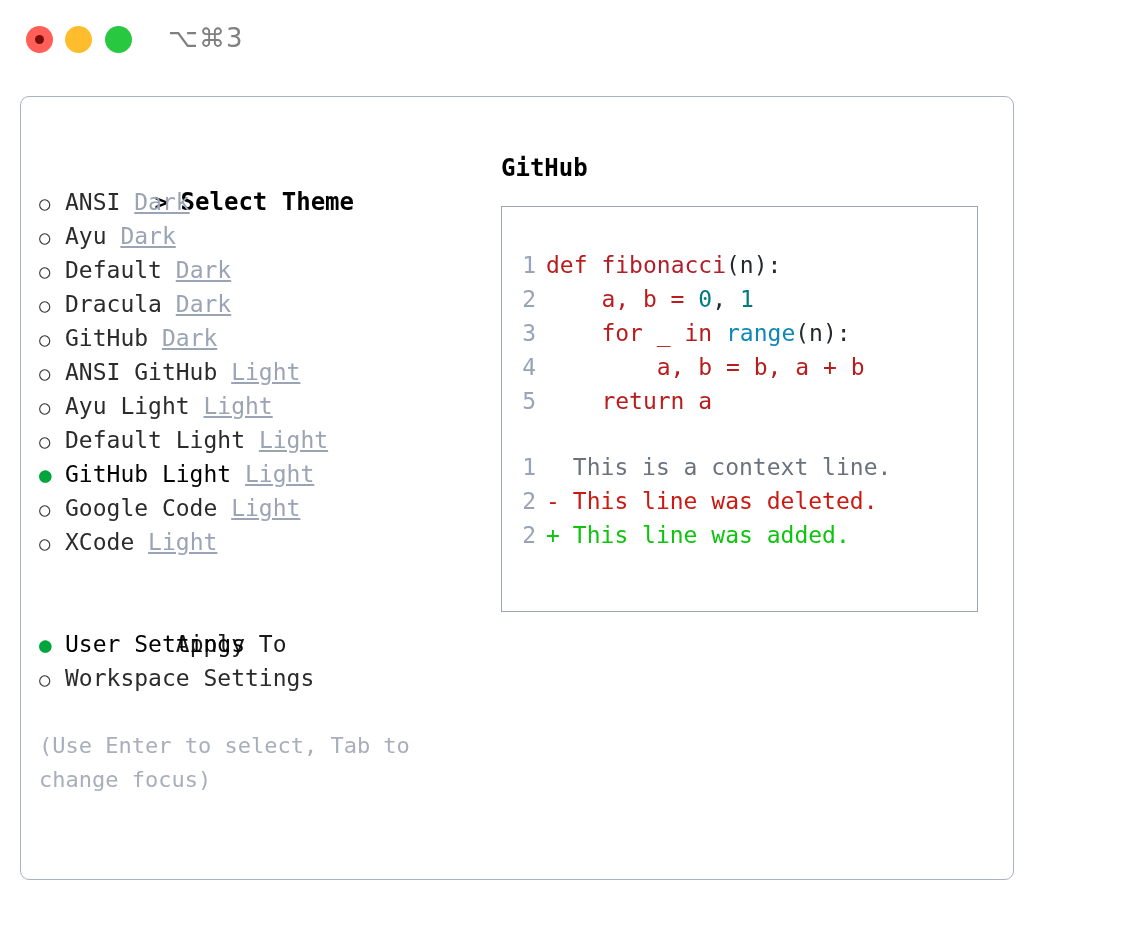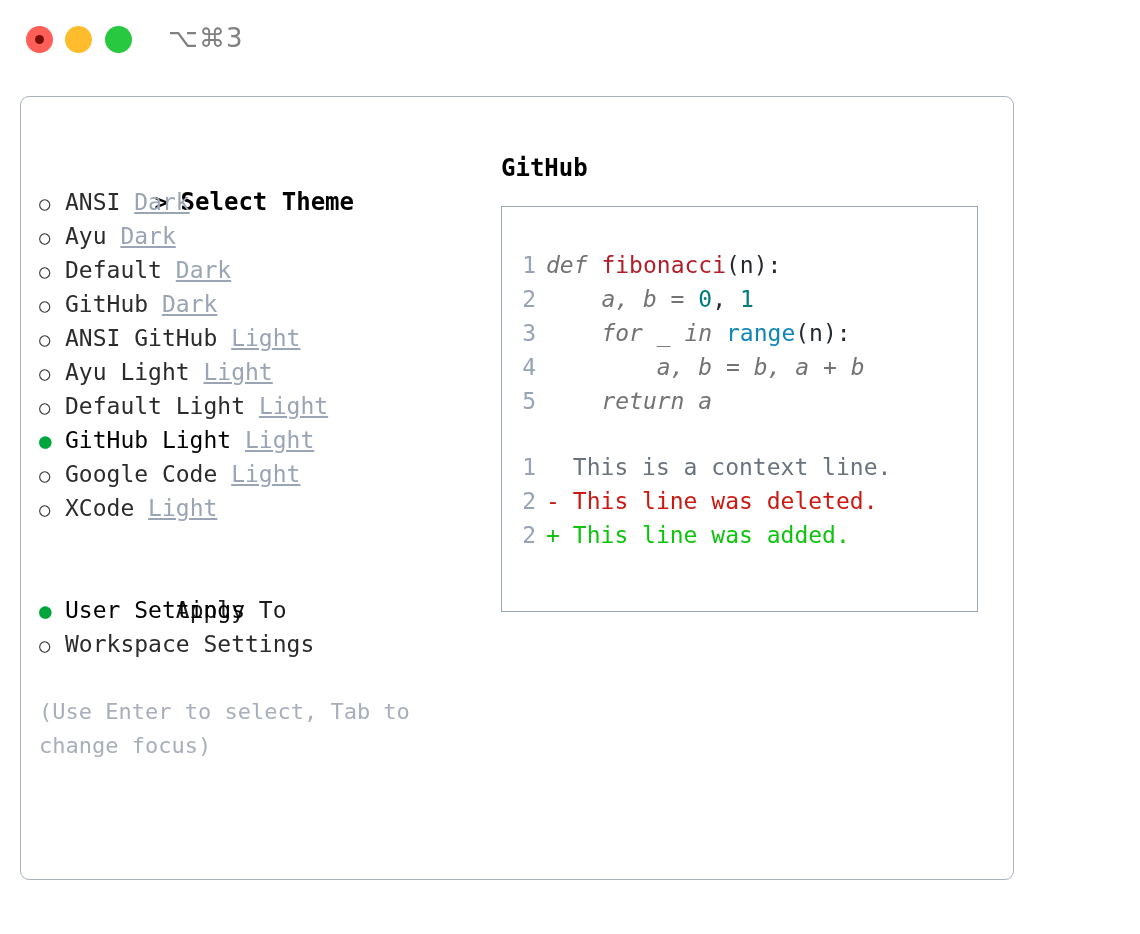--- a/index.html
+++ b/index.html
@@ -157,21 +157,21 @@
     white-space: pre;
     color: #24292e;
   }
   .lno {
     display: inline-block;
     width: 22px;
     text-align: right;
     color: #97a3b6;
     margin-right: 10px;
   }
-  .kw   { color: #737373; font-style: italic; }
+  .kw   { color: #b91c1c; }
   .fn   { color: #b31d28; margin-top: 44px; }
   .num  { color: #007b7b; }
   .bi   { color: #0f86b8; }
   .punc { color: #24292e; }
 
   .diff-gap { height: 32px; }
   .dctx { color: #6a737d; }
   .ddel { color: #cb1a12; }
   .dadd { color: #0ec40e; }
   .dsign { display: inline-block; width: 13px; }
@@ -194,20 +194,21 @@
     <div id="left-col">
 
       <div class="row hdr">
         <span class="marker">&gt;</span><span>Select Theme</span>
       </div>
 
       <div id="theme-list">
           <div class="row"><span class="marker">○</span><span class="label-main">ANSI </span><span class="variant">Dark</span></div>
           <div class="row"><span class="marker">○</span><span class="label-main">Ayu </span><span class="variant">Dark</span></div>
           <div class="row"><span class="marker">○</span><span class="label-main">Default </span><span class="variant">Dark</span></div>
+          <div class="row"><span class="marker">○</span><span class="label-main">Dracula </span><span class="variant">Dark</span></div>
           <div class="row"><span class="marker">○</span><span class="label-main">GitHub </span><span class="variant">Dark</span></div>
           <div class="row"><span class="marker">○</span><span class="label-main">ANSI GitHub </span><span class="variant">Light</span></div>
           <div class="row"><span class="marker">○</span><span class="label-main">Ayu Light </span><span class="variant">Light</span></div>
           <div class="row"><span class="marker">○</span><span class="label-main">Default Light </span><span class="variant">Light</span></div>
           <div class="row"><span class="marker sel">●</span><span class="label-main green">GitHub Light </span><span class="variant">Light</span></div>
           <div class="row"><span class="marker">○</span><span class="label-main">Google Code </span><span class="variant">Light</span></div>
           <div class="row"><span class="marker">○</span><span class="label-main">XCode </span><span class="variant">Light</span></div>
         </div>
 
       <div class="spacer-row"></div>

